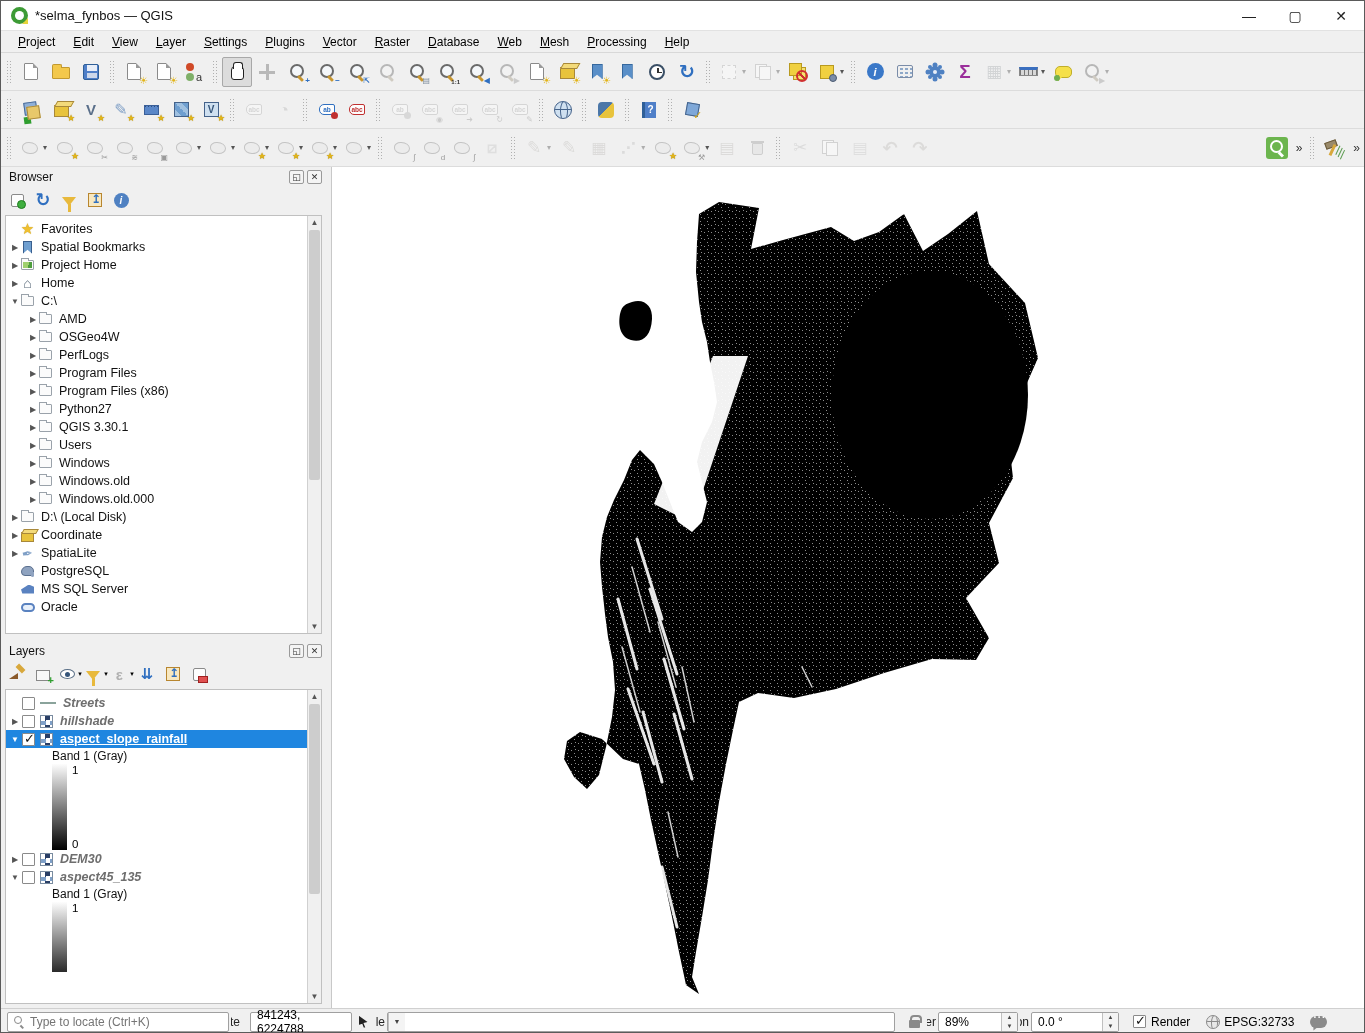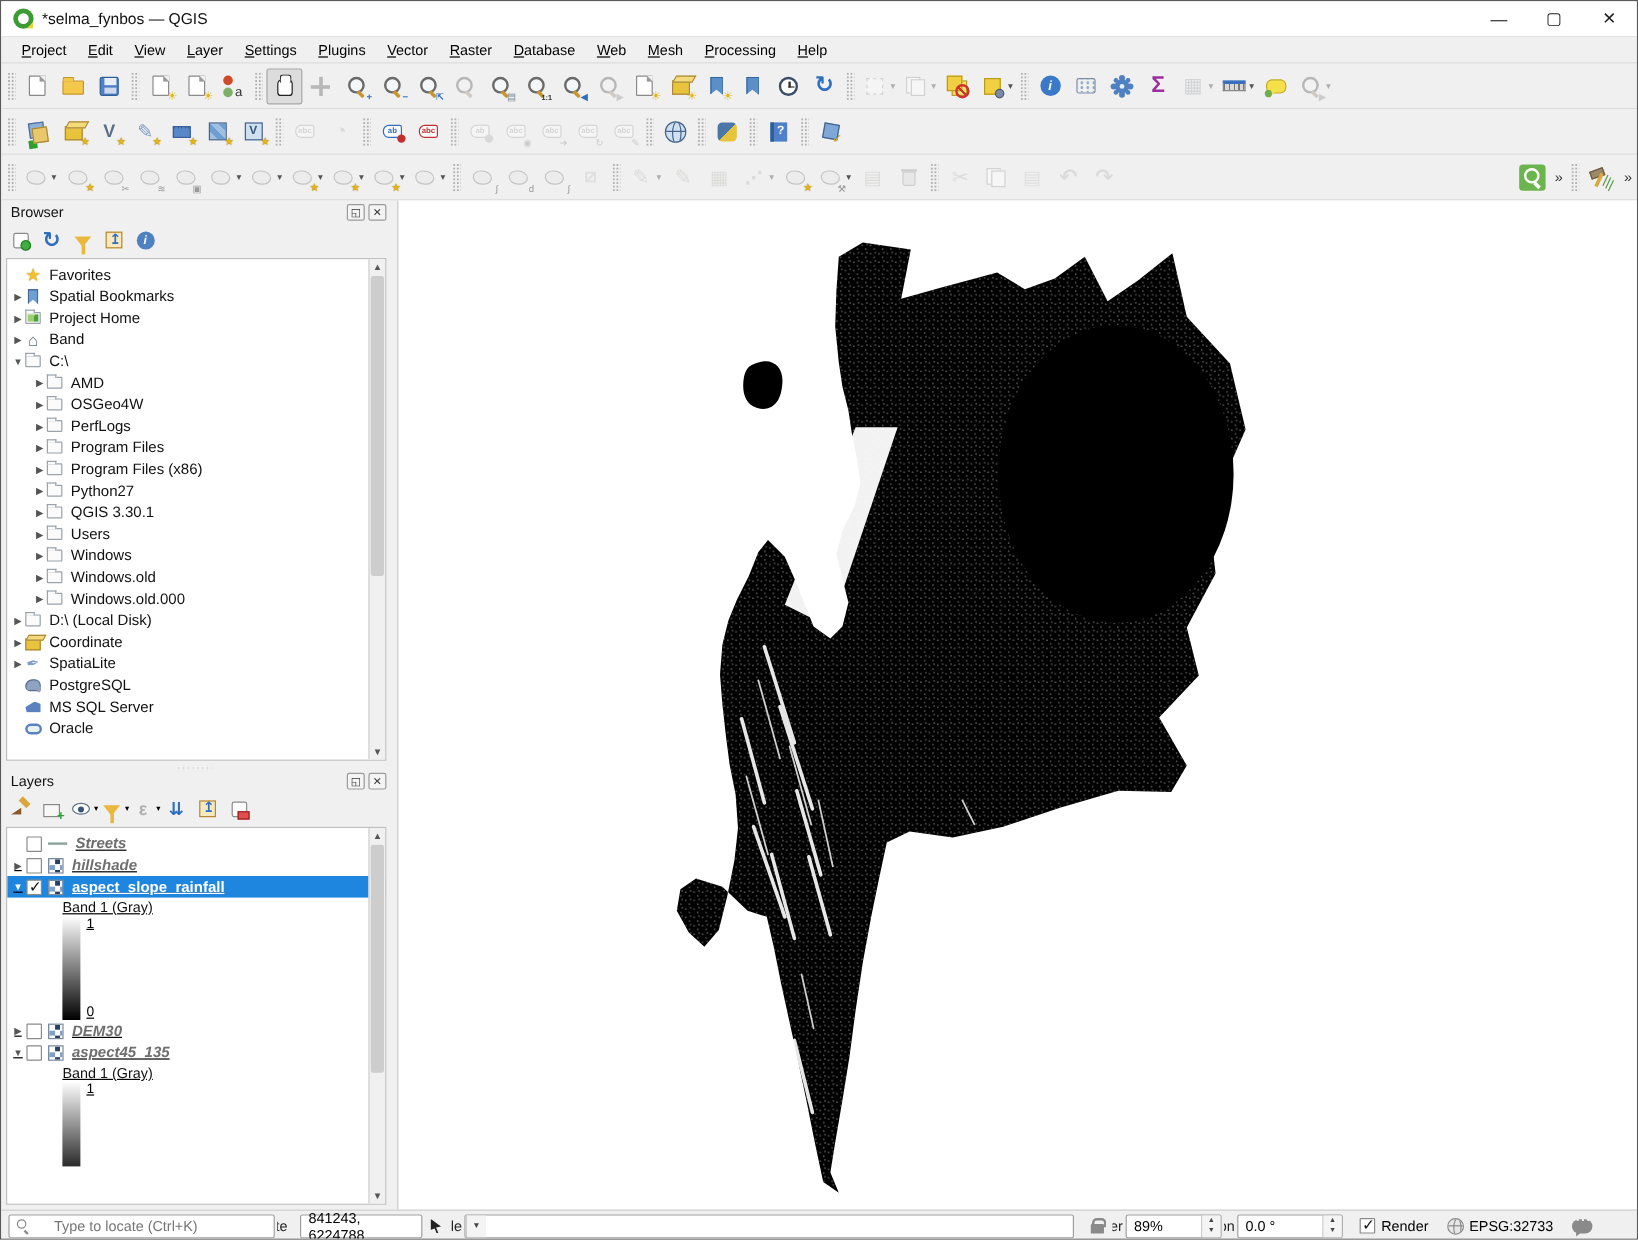--- a/index.html
+++ b/index.html
@@ -178,21 +178,21 @@
 
   .hsplit{position:absolute;left:0;width:325px;height:3px;background:#f0f0f0;}
   .hsplit::after{content:"";position:absolute;left:146px;top:1px;width:30px;height:2px;background-image:radial-gradient(circle 1px,#a8a8a8 60%,transparent 61%);background-size:4px 2px;}
 
   
   #map-canvas{position:absolute;left:330px;top:0;width:1035px;height:841px;background:#fff;border-left:1px solid #c8c8c8;}
 
   
   #statusbar{position:absolute;left:0;top:1007px;width:100%;height:26px;background:#f0f0f0;border-top:1px solid #d0d0d0;display:flex;align-items:center;font-size:12px;}
   .sb-box{height:20px;background:#fff;border:1px solid #a0a0a0;border-radius:2px;display:flex;align-items:center;padding:0 6px;}
-  #locator{width:222px;margin-left:6px;color:#8a8a8a;gap:20px;}
+  #locator{width:222px;margin-left:6px;color:#8a8a8a;gap:5px;}
   #locator input{border:none;outline:none;width:180px;font-size:12px;font-family:inherit;color:#333;background:transparent;}
   .sb-mag{width:11px;height:11px;position:relative;flex:none;}
   .sb-mag::before{content:"";position:absolute;left:0;top:0;width:6px;height:6px;border:1.5px solid #8a8a8a;border-radius:50%;}
   .sb-mag::after{content:"";position:absolute;right:1px;bottom:0;width:4px;height:1.5px;background:#8a8a8a;transform:rotate(45deg);}
   .cliplbl{width:9px;overflow:hidden;direction:rtl;white-space:nowrap;flex:none;margin:0 2px;color:#222;}
   #coord-box{width:102px;justify-content:center;margin-left:8px;}
   .sb-icon{width:22px;display:flex;justify-content:center;align-items:center;flex:none;}
   .mouse-ptr{width:9px;height:12px;background:#222;clip-path:polygon(0 0,100% 55%,55% 62%,75% 100%,58% 100%,42% 68%,0 80%);}
   #scale-combo{width:508px;padding:0;}
   #scale-combo .val{flex:1;padding:0 6px;}
@@ -798,21 +798,21 @@
             <span class="ticon">
               <span class="bi-folder green"></span>
             </span>
             <span class="lbl">Project Home</span>
           </div>
           <div class="trow" style="padding-left: 4px;">
             <span class="arr">▶</span>
             <span class="ticon">
               <span class="bi-home">⌂</span>
             </span>
-            <span class="lbl">Band</span>
+            <span class="lbl">Home</span>
           </div>
           <div class="trow" style="padding-left: 4px;">
             <span class="arr">▼</span>
             <span class="ticon">
               <span class="bi-folder"></span>
             </span>
             <span class="lbl">C:\</span>
           </div>
           <div class="trow" style="padding-left: 22px;">
             <span class="arr">▶</span>
@@ -991,21 +991,21 @@
             <span class="ik-collapse"></span>
           </span>
         </span>
         <span class="ptb">
           <span class="icw">
             <span class="ik-remove"></span>
           </span>
         </span>
       </div>
     <div class="tree" id="layers-tree">
-      <div id="layers-rows" style="padding-top:4px;text-decoration:underline;">
+      <div id="layers-rows" style="padding-top:4px;">
           <div class="trow" style="padding-left: 4px;">
             <span class="arr"></span>
             <span class="cbx"></span>
             <span class="sym-line"></span>
             <span class="lyr-lbl it">Streets</span>
           </div>
           <div class="trow" style="padding-left: 4px;">
             <span class="arr">▶</span>
             <span class="cbx"></span>
             <span class="sym-raster"></span>

